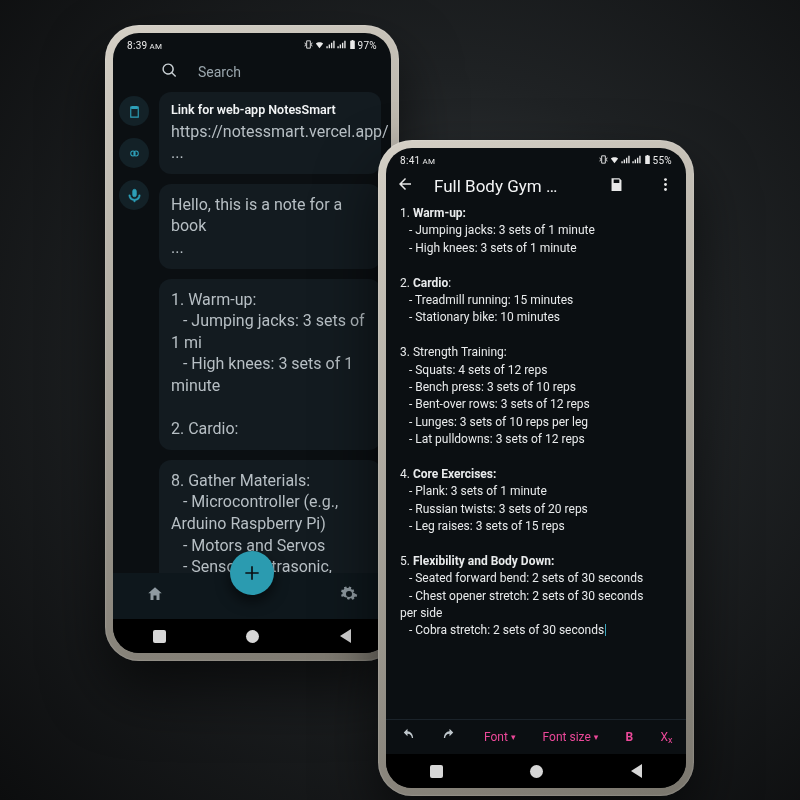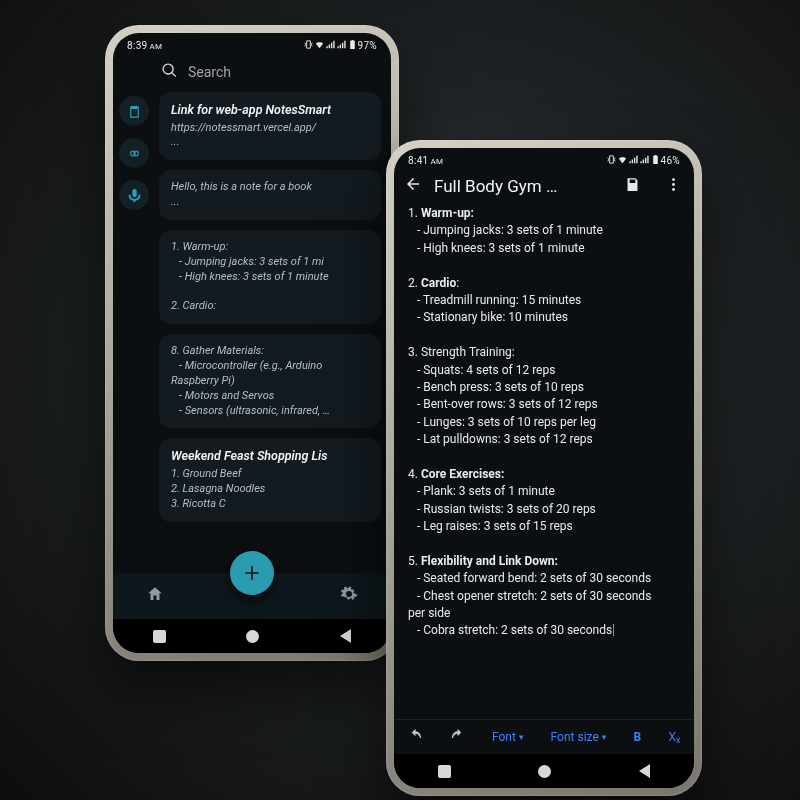--- a/index.html
+++ b/index.html
@@ -23,63 +23,63 @@
     background: #0b0f12;
     border-radius: 26px;
     width: 100%; height: 100%;
     overflow: hidden;
     position: relative;
     display: flex;
     flex-direction: column;
   }
 
   .phone-left  { left: 105px; top: 25px;  width: 278px; height: 620px; }
-  .phone-right { left: 378px; top: 140px; width: 300px; height: 640px; z-index: 2; margin-left: 8px; }
+  .phone-right { left: 378px; top: 140px; width: 300px; height: 640px; z-index: 2; }
 
   
   .statusbar {
     display: flex; align-items: center; justify-content: space-between;
     padding: 6px 14px 2px 14px;
     font-size: 10px; letter-spacing: .3px;
     color: #eaeaea;
   }
   .statusbar .right { display:flex; align-items:center; }
   .statusbar svg { width: 11px; height: 11px; fill: #eaeaea; }
   .ampm { font-size: 8px; margin-left:2px; }
 
   
   .searchrow {
-    display:flex; align-items:center; gap:10px;
+    display:flex; align-items:center; gap:20px;
     padding: 8px 16px 10px 48px;
     color:#9aa6ad; font-size:14px;
   }
   .searchrow svg { width:17px; height:17px; fill:#c7ced2; }
 
   .leftbody {
-    flex:1; display:flex; position:relative; overflow:hidden;font-style:italic;
+    flex:1; display:flex; position:relative; overflow:hidden;
   }
   .sidebar {
     width:38px; display:flex; flex-direction:column; gap:12px;
     padding:4px 0 0 6px;
   }
   .side-btn {
     width:30px; height:30px; border-radius:50%;
     background:#132127; display:flex; align-items:center; justify-content:center;
   }
   .side-btn svg{ width:15px; height:15px; fill:#2d9fb8; stroke:#2d9fb8; }
 
   .cards {
     flex:1; overflow:hidden; padding-right:4px;
   }
   .card {
     background:#131b20; border-radius:12px;
     margin:0 6px 10px 2px; padding:10px 12px 10px 12px;
   }
   .card .title { color:#f2f4f5; font-weight:600; font-size:12.5px; margin-bottom:3px; line-height:1.25; }
-  .card .line  { color:#b7bfc4; font-size:11px; line-height:1.35; white-space:pre-wrap; }
+  .card .line  { color:#b7bfc4; font-size:16px; line-height:1.35; white-space:pre-wrap; }
 
   
   .bottomnav {
     height:46px; background:#0e171c;
     display:flex; align-items:center; justify-content:space-around;
     position:relative;
   }
   .bottomnav svg{ width:18px; height:18px; fill:#8f9aa1; }
   .fab {
     position:absolute; left:50%; transform:translateX(-50%);
@@ -94,42 +94,42 @@
     height:34px; display:flex; align-items:center; justify-content:space-around;
     background:#000;
   }
   .android-nav .shape { width:13px; height:13px; }
   .sq  { background:#d7d7d7; border-radius:2px; }
   .circ{ background:#d7d7d7; border-radius:50%; }
   .tri { width:0; height:0; border-top:7px solid transparent; border-bottom:7px solid transparent; border-right:11px solid #d7d7d7; }
 
   
   .topbar {
-    display:flex; align-items:center; gap:12px;
+    display:flex; align-items:center; gap:20px;
     padding:6px 6px 8px 10px;
   }
   .topbar .back svg{ width:18px;height:18px; fill:#e8e8e8; }
   .topbar .title { flex:1; font-size:17px; color:#f3f4f5; font-weight:400; white-space:nowrap; overflow:hidden; text-overflow:ellipsis; }
   .topbar .act svg{ width:17px;height:17px; fill:#e8e8e8; }
   .topbar .act { padding:0 6px; }
 
   .note-body {
     flex:1; overflow:hidden;
     padding: 0 26px 4px 14px;
     font-size:12px; line-height:1.45; color:#e9ebec;
     white-space:pre-wrap;
   }
   .note-body b{ font-weight:700; }
   .cursor { display:inline-block; width:1px; height:12px; background:#3da7bf; vertical-align:-2px; margin-left:1px; }
 
   
   .editbar {
     height:34px; border-top:1px solid #1b232a;
     display:flex; align-items:center; justify-content:space-around;
-    color:#3b82f6; font-size:12px;
+    color:#ec4899; font-size:12px;
   }
   .editbar svg{ width:15px;height:15px; fill:#bfc7cc; }
   .editbar .lbl{ display:flex; align-items:center; gap:3px; }
   .editbar .caret{ font-size:9px; }
   .bold{ font-weight:700; }
   .sub{ font-size:9px; vertical-align:-2px; }
 </style>
 </head>
 <body>
 
@@ -254,21 +254,21 @@
             </svg></span>
         <span><svg viewBox="0 0 24 24">
               <path d="M3 20h3v-4H3zM8 20h3v-8H8zM13 20h3V8h-3zM18 20h3V4h-3z"></path>
             </svg></span>
         <span><svg viewBox="0 0 24 24">
               <path d="M3 20h3v-4H3zM8 20h3v-8H8zM13 20h3V8h-3zM18 20h3V4h-3z"></path>
             </svg></span>
         <span><svg viewBox="0 0 24 24">
               <path d="M7 4h10v18H7zM10 2h4v2h-4z"></path>
             </svg></span>
-        <span>46%</span>
+        <span>55%</span>
       </span>
     </div>
 
     <div class="topbar">
       <span class="back"><svg viewBox="0 0 24 24">
             <path d="M20 11H7.8l5.6-5.6L12 4l-8 8 8 8 1.4-1.4L7.8 13H20z"></path>
           </svg></span>
       <span class="title">Full Body Gym …</span>
       <span class="act"><svg viewBox="0 0 24 24">
             <path d="M5 3h11l3 3v15H5zM8 5v5h8V5zM7 13h10v6H7z"></path>
@@ -293,21 +293,21 @@
    - Bench press: 3 sets of 10 reps
    - Bent-over rows: 3 sets of 12 reps
    - Lunges: 3 sets of 10 reps per leg
    - Lat pulldowns: 3 sets of 12 reps</span>
 
 4. <b>Core Exercises:</b>
 <span>   - Plank: 3 sets of 1 minute
    - Russian twists: 3 sets of 20 reps
    - Leg raises: 3 sets of 15 reps</span>
 
-5. <b>Flexibility and Link Down:</b>
+5. <b>Flexibility and Body Down:</b>
 <span>   - Seated forward bend: 2 sets of 30 seconds
    - Chest opener stretch: 2 sets of 30 seconds per side
    - Cobra stretch: 2 sets of 30 seconds</span><span class="cursor"></span></div>
 
     <div class="editbar">
       <span><svg viewBox="0 0 24 24">
             <path d="M12 5V1L6 7l6 6V9c4 0 7 3 7 7h2c0-6-4-11-9-11z"></path>
           </svg></span>
       <span><svg viewBox="0 0 24 24">
             <path d="M12 5V1l6 6-6 6V9c-4 0-7 3-7 7H3c0-6 4-11 9-11z"></path>

